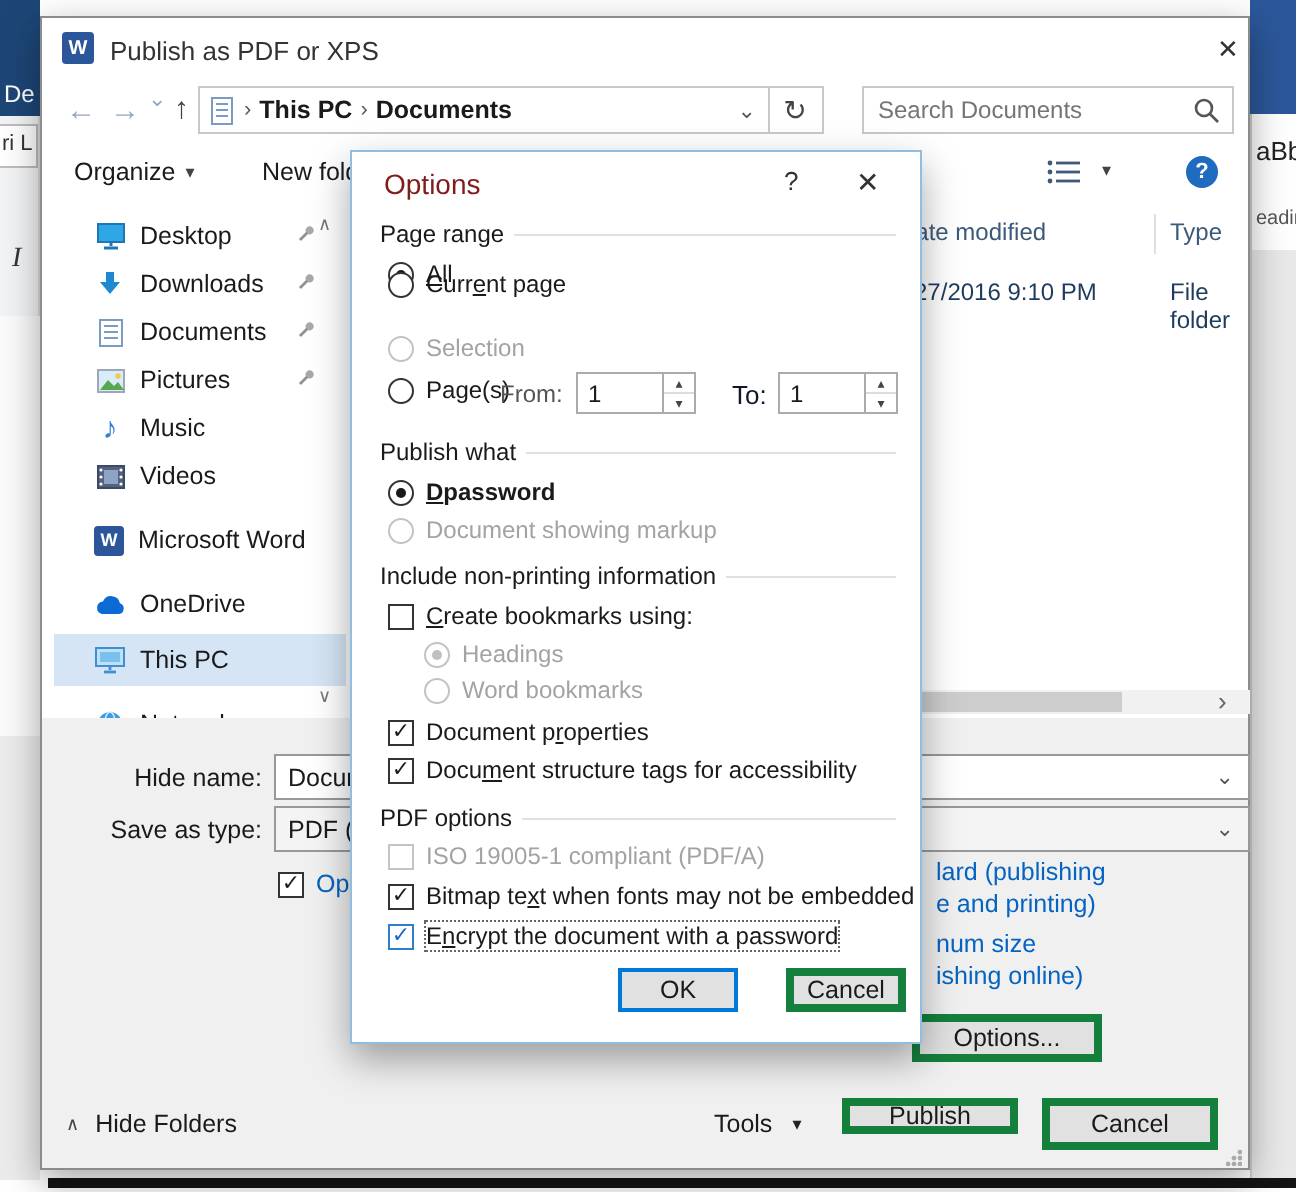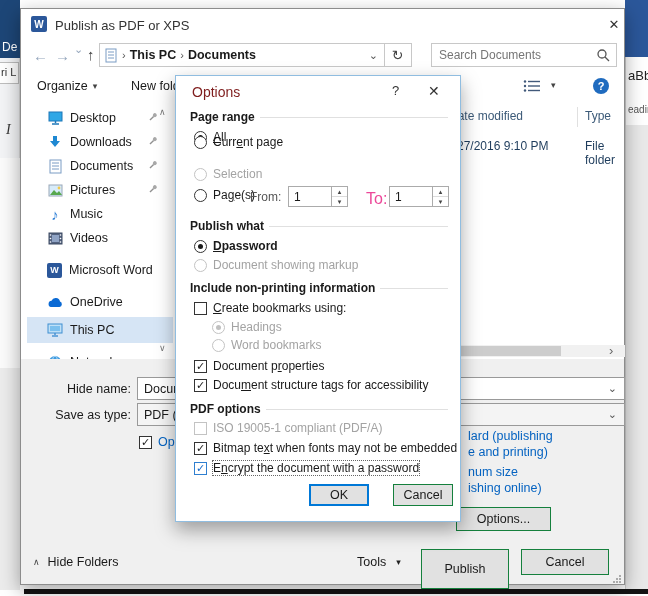--- a/index.html
+++ b/index.html
@@ -15,24 +15,24 @@
   .radio.sel::after{content:"";position:absolute;left:3px;top:3px;right:3px;bottom:3px;border-radius:50%;background:#1a1a1a;}
   .radio.disd{border-color:#c3c3c3;}
   .radio.disd.sel::after{background:#c0c0c0;}
   
   .cb{width:13px;height:13px;min-width:13px;border:1px solid #333;background:#fff;box-sizing:border-box;
       display:flex;align-items:center;justify-content:center;font-size:11px;font-weight:bold;color:#1a1a1a;line-height:1;}
   .cb.disd{border-color:#c3c3c3;}
   .cb.blue{border-color:#2f7fd0;color:#1569c9;}
   .focusbox{outline:1px dotted #666;}
   
-  .btn{position:absolute;background:#e1e1e1;border:1px solid #15803d;font-size:12.5px;
+  .btn{position:absolute;background:#e1e1e1;border:4px solid #15803d;font-size:12.5px;
        display:flex;align-items:center;justify-content:center;box-sizing:border-box;color:#1a1a1a;}
   .btn.def{border:2px solid #0078d7;}
-  .ghead{position:absolute;display:flex;align-items:center;gap:5px;font-weight:bold;font-size:12px;color:#1a1a1a;}
+  .ghead{position:absolute;display:flex;align-items:center;gap:5px;font-weight:normal;font-size:12px;color:#1a1a1a;}
   .ghead .line{flex:1;height:1px;background:#e0e0e0;}
   .spin{position:absolute;background:#fff;border:1px solid #ababab;box-sizing:border-box;display:flex;height:21px;}
   .spin .val{flex:1;font-size:12px;padding:3px 0 0 5px;}
   .spin .arrows{width:15px;border-left:1px solid #ababab;display:flex;flex-direction:column;}
   .spin .arrows span{flex:1;display:flex;align-items:center;justify-content:center;font-size:7px;color:#444;}
   .spin .arrows span:first-child{border-bottom:1px solid #dcdcdc;}
   .navglyph{position:absolute;font-size:15px;color:#94a6bc;}
   .crumbsep{color:#555;font-size:11px;padding:0 4px;}
   .treerow{position:absolute;left:0;width:144px;height:22px;display:flex;align-items:center;font-size:12.5px;}
   .treerow .ic{width:16px;height:16px;margin-left:20px;margin-right:7px;display:flex;align-items:center;justify-content:center;}
@@ -311,21 +311,21 @@
     </div>
 
     <div class="row" style="left:12px;top:546px;font-size:12.5px;gap:8px;">
       <span style="font-size:9px;color:#444;">∧</span>
       <span>Hide Folders</span>
     </div>
     <div class="row" style="left:336px;top:546px;font-size:12.5px;gap:10px;">
       <span>Tools</span>
       <span style="font-size:9px;color:#222;">▾</span>
     </div>
-    <div class="btn" style="left:400px;top:540px;width:88px;height:40px;">
+    <div class="btn" style="left:400px;top:540px;width:88px;height:18px;">
       <span>Publish</span>
     </div>
     <div class="btn" style="left:500px;top:540px;width:88px;height:26px;">
       <span>Cancel</span>
     </div>
     <div class="abs" style="left:592px;top:566px;width:8px;height:8px;
                 background:radial-gradient(circle at 1px 7px,#aaa 1px,transparent 1.4px),radial-gradient(circle at 4px 4px,#aaa 1px,transparent 1.4px),radial-gradient(circle at 7px 1px,#aaa 1px,transparent 1.4px),radial-gradient(circle at 4px 7px,#aaa 1px,transparent 1.4px),radial-gradient(circle at 7px 4px,#aaa 1px,transparent 1.4px),radial-gradient(circle at 7px 7px,#aaa 1px,transparent 1.4px);"></div>
   </div>
 
   <div class="abs" style="left:175px;top:75px;width:286px;height:447px;background:#fff;border:1px solid #90bde0;
@@ -356,21 +356,21 @@
       <span class="lbl"><span>Pa</span><span class="u">g</span><span>e(s)</span></span>
     </div>
     <div class="abs" style="left:74px;top:114px;font-size:12px;color:#555;">From:</div>
     <div class="spin" style="left:112px;top:110px;width:60px;">
       <span class="val">1</span>
       <span class="arrows">
           <span>▴</span>
           <span>▾</span>
         </span>
     </div>
-    <div class="abs" style="left:190px;top:114px;font-size:16px;color:#ec4899;">To:</div>
+    <div class="abs" style="left:190px;top:114px;font-size:13px;color:#0f172a;">To:</div>
     <div class="spin" style="left:213px;top:110px;width:60px;">
       <span class="val">1</span>
       <span class="arrows">
           <span>▴</span>
           <span>▾</span>
         </span>
     </div>
 
     <div class="ghead" style="left:14px;right:12px;top:143px;">
       <span>Publish what</span>

